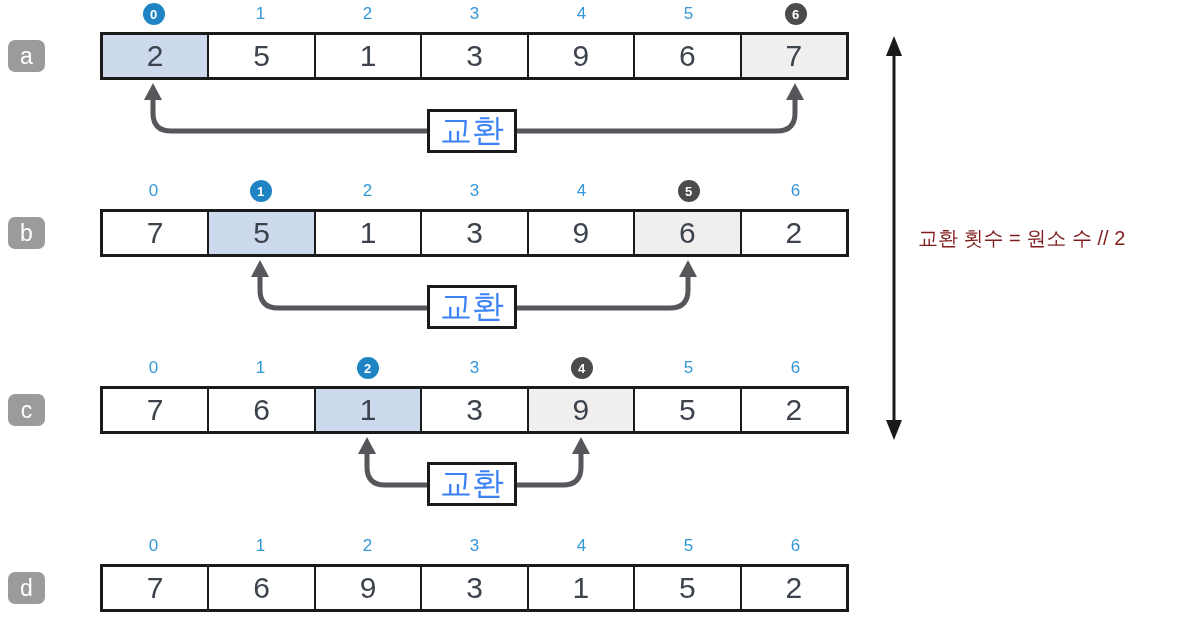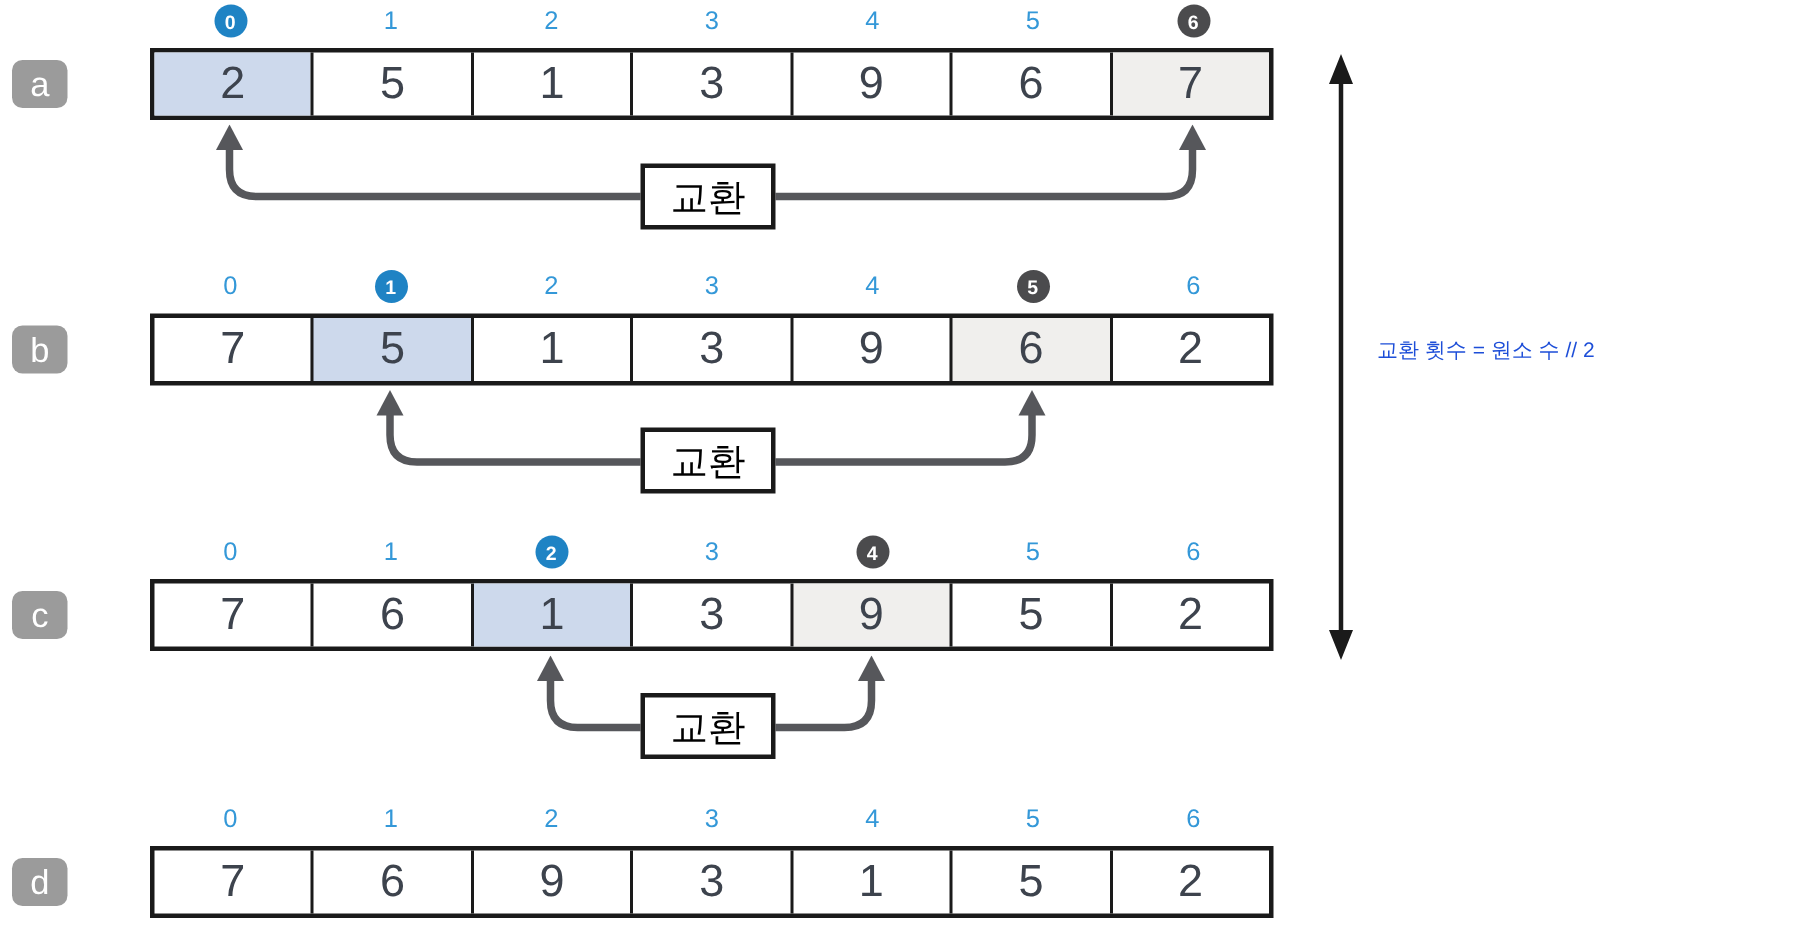--- a/index.html
+++ b/index.html
@@ -33,26 +33,26 @@
   }
   .cell:first-child{border-left:none;}
   .hl-blue{background:#cdd9ec;}
   .hl-gray{background:#f0efed;}
   .connector{position:absolute;}
   .connector path{fill:none;stroke:#56575b;stroke-width:5;}
   .connector polygon{fill:#56575b;}
   .swapbox{
     position:absolute;width:90px;height:44px;background:#ffffff;
     border:3px solid #1a1a1a;box-sizing:border-box;display:flex;
-    align-items:center;justify-content:center;font-size:25px;color:#000000;
+    align-items:center;justify-content:center;font-size:32px;color:#3b82f6;
   }
   .range-arrow line{stroke:#1a1a1a;stroke-width:3;}
   .range-arrow polygon{fill:#1a1a1a;}
   .annotation{
-    position:absolute;left:918px;top:225px;font-size:14px;color:#1d4ed8;
+    position:absolute;left:918px;top:225px;font-size:20px;color:#7f1d1d;
     white-space:nowrap;
   }
 </style>
 </head>
 <body>
 
 <div class="canvas">
 
   <div class="badge" style="top:40px">a</div>
   <div class="indices" style="top:2px">

